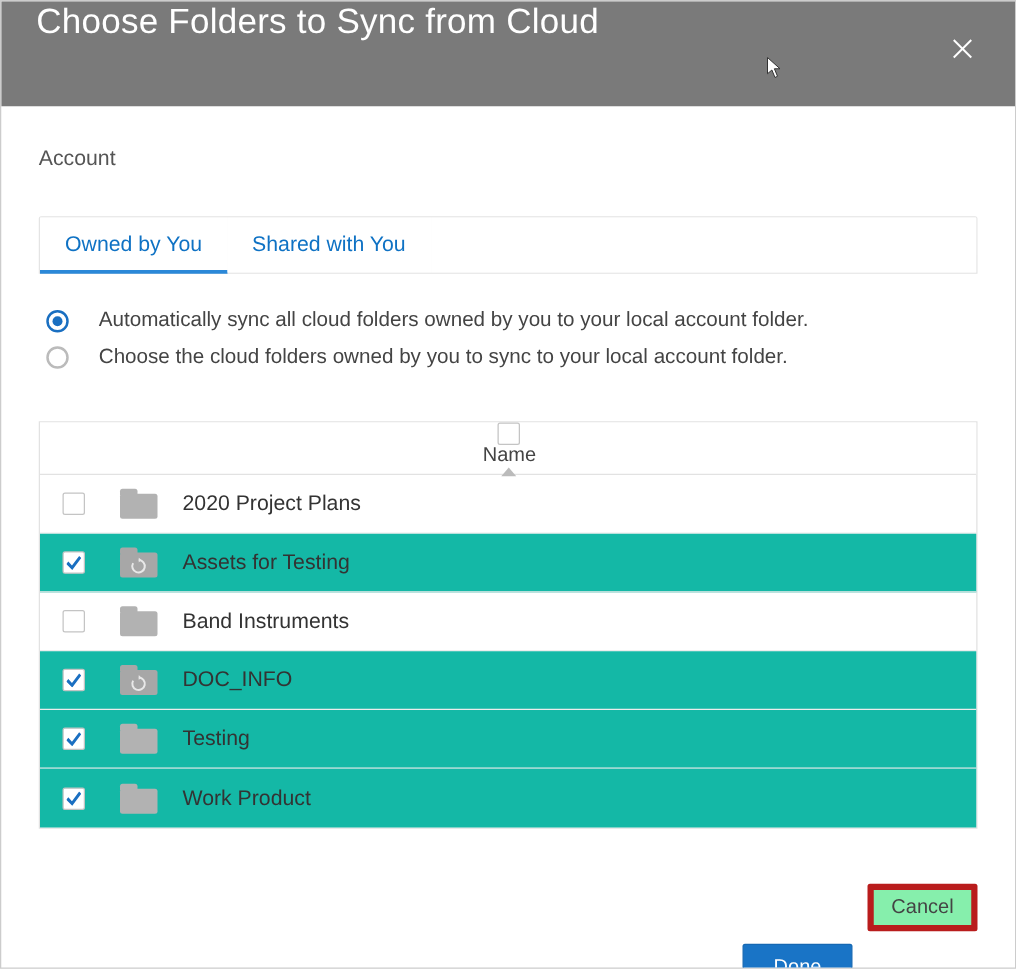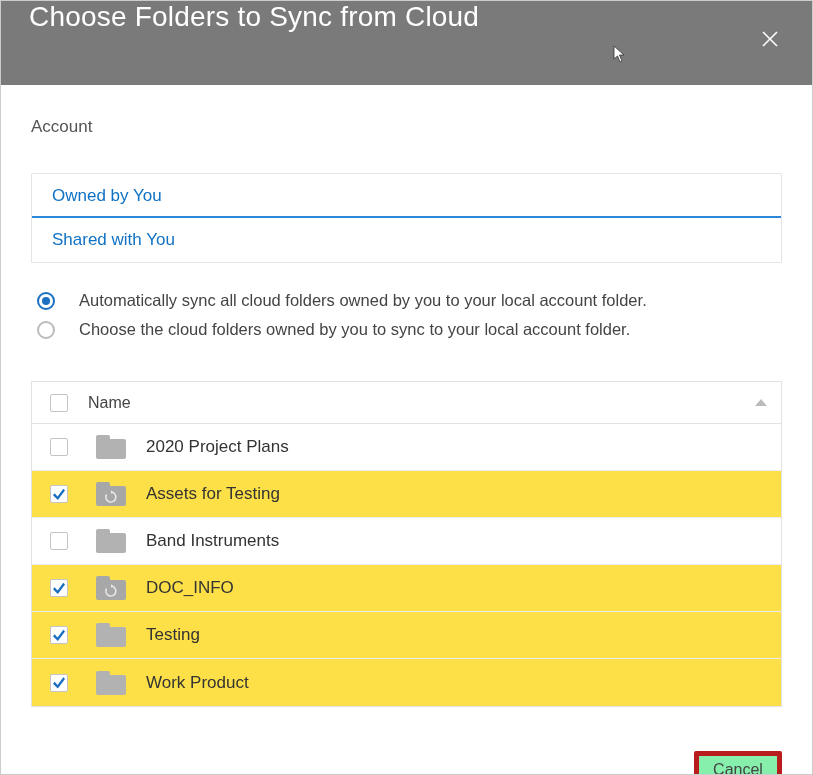--- a/index.html
+++ b/index.html
@@ -78,21 +78,20 @@
     border-left: 5px solid transparent;
     border-right: 5px solid transparent;
     border-top: 5px solid #888;
   }
   .tabs {
     display: flex;
     border: 1px solid #e4e4e4;
     border-bottom: 1px solid #e4e4e4;
     border-radius: 2px 2px 0 0;
     background: #fafafa;
-    flex-direction: column;
   }
   .tab {
     padding: 12px 20px;
     font-size: 17px;
     color: #0f72c4;
     cursor: pointer;
     position: relative;
     background: #fff;
   }
   .tab.active {
@@ -141,20 +140,21 @@
   .table {
     border: 1px solid #e2e2e2;
     margin-top: 12px;
   }
   .thead {
     display: flex;
     align-items: center;
     height: 42px;
     border-bottom: 1px solid #e2e2e2;
     background: #fff;
+    flex-direction: column;
   }
   .th-check {
     width: 54px;
     display: flex;
     justify-content: center;
   }
   .th-name {
     flex: 1;
     color: #444;
     font-size: 16px;
@@ -172,21 +172,21 @@
     border-right: 6px solid transparent;
     border-bottom: 7px solid #bbb;
   }
   .row {
     display: flex;
     align-items: center;
     height: 47px;
     border-bottom: 1px solid #ececec;
   }
   .row:last-child { border-bottom: none; }
-  .row.selected { background: #fde047; }
+  .row.selected { background: #14b8a6; }
   .cell-check {
     width: 54px;
     display: flex;
     justify-content: center;
   }
   .checkbox {
     width: 18px; height: 18px;
     border: 1.5px solid #c4c4c4;
     border-radius: 2px;
     background: #fff;

